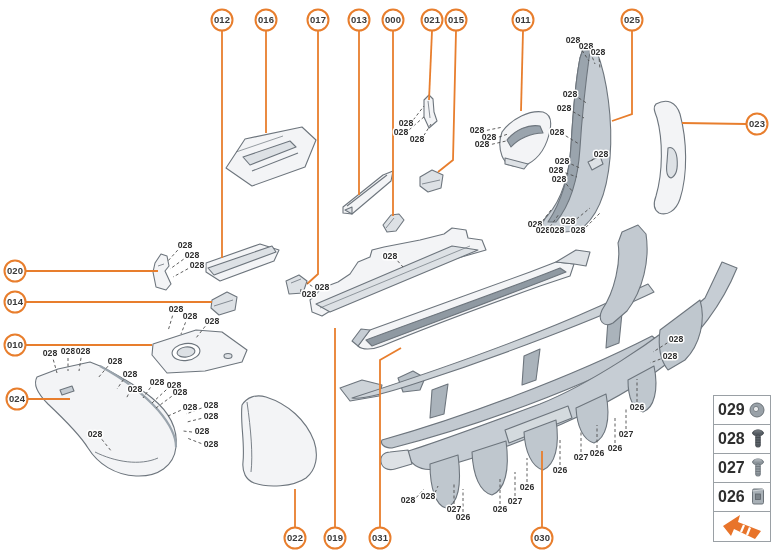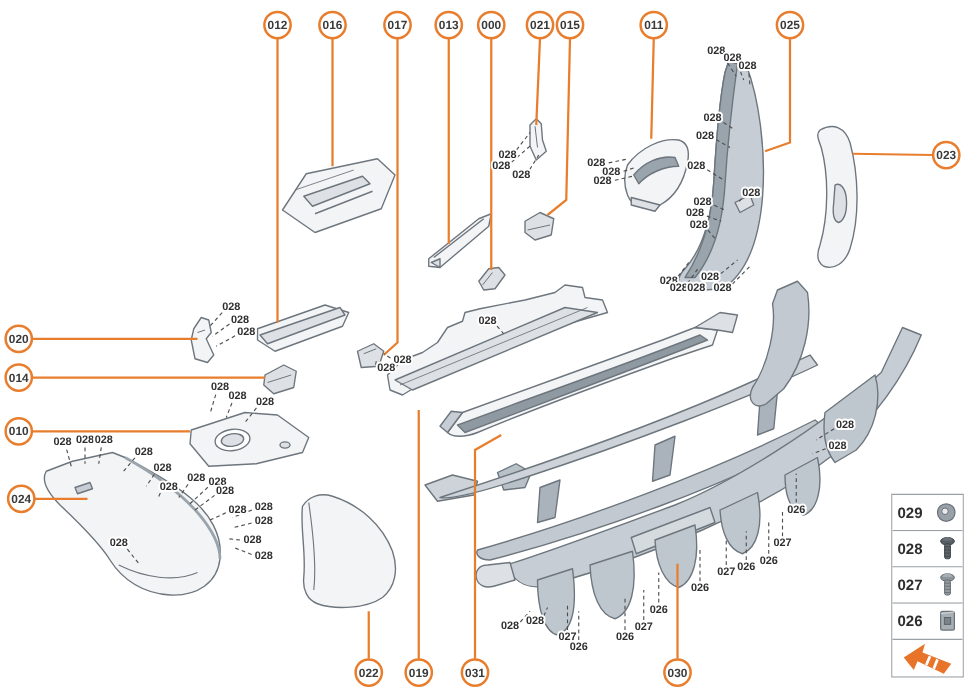--- a/index.html
+++ b/index.html
@@ -3,21 +3,21 @@
 <meta charset="utf-8">
 <style>
   html,body{margin:0;padding:0;background:#ffffff;}
   #stage{position:relative;width:773px;height:558px;background:#ffffff;overflow:hidden;
          font-family:"Liberation Sans",sans-serif;}
   #diagram-svg{position:absolute;left:0;top:0;}
   .legend{position:absolute;right:2px;top:395px;width:56px;border:1px solid #9aa0a5;background:#fff;}
   .legend-row{height:29px;border-bottom:1px solid #9aa0a5;display:flex;align-items:center;
               justify-content:space-between;padding:0 4px;box-sizing:border-box;background:#fff;}
   .legend-row:last-child{border-bottom:none;}
-  .legend-code{font-size:12px;font-weight:bold;color:#2e2e2e;}
+  .legend-code{font-size:16px;font-weight:bold;color:#2e2e2e;}
   .legend-icon{display:flex;align-items:center;}
   .arrow-row{justify-content:center;}
 </style>
 </head>
 <body>
 
 <div id="stage">
 
   <svg id="diagram-svg" width="773" height="558" viewBox="0 0 773 558">
 

